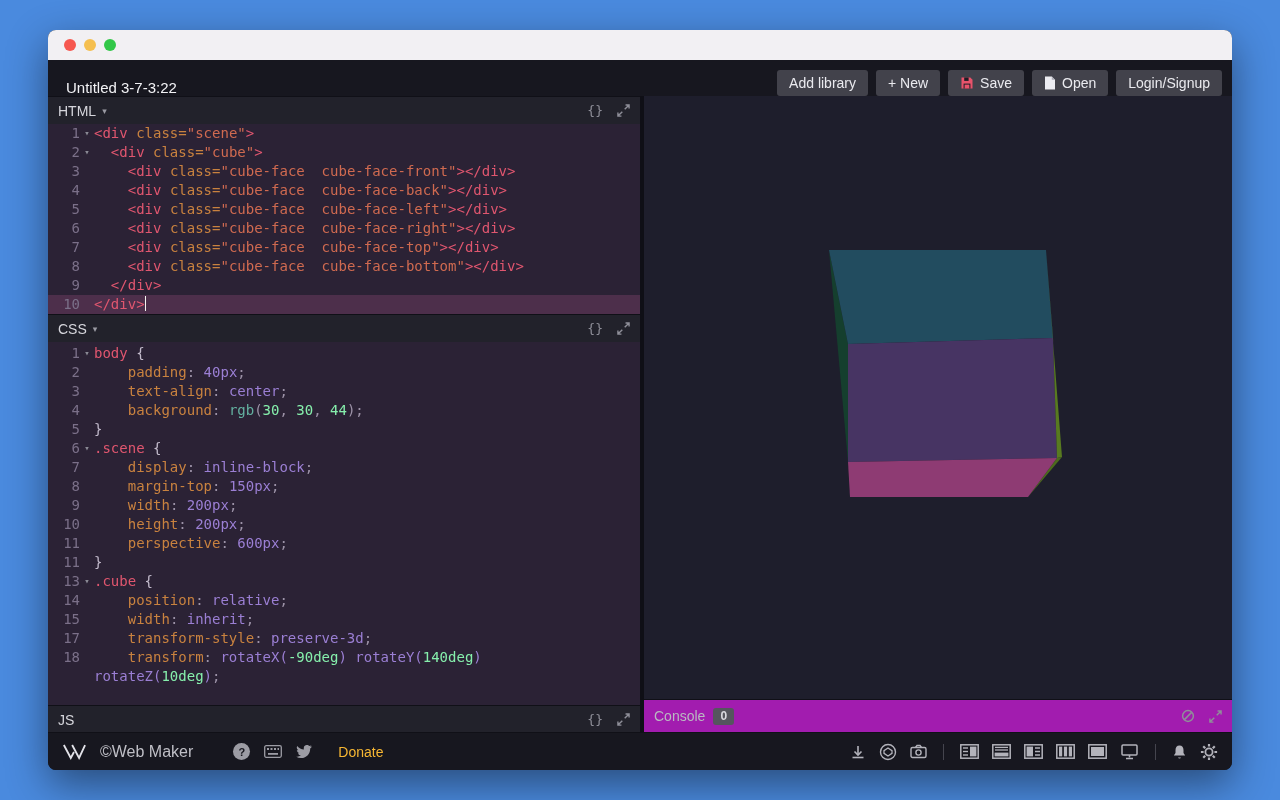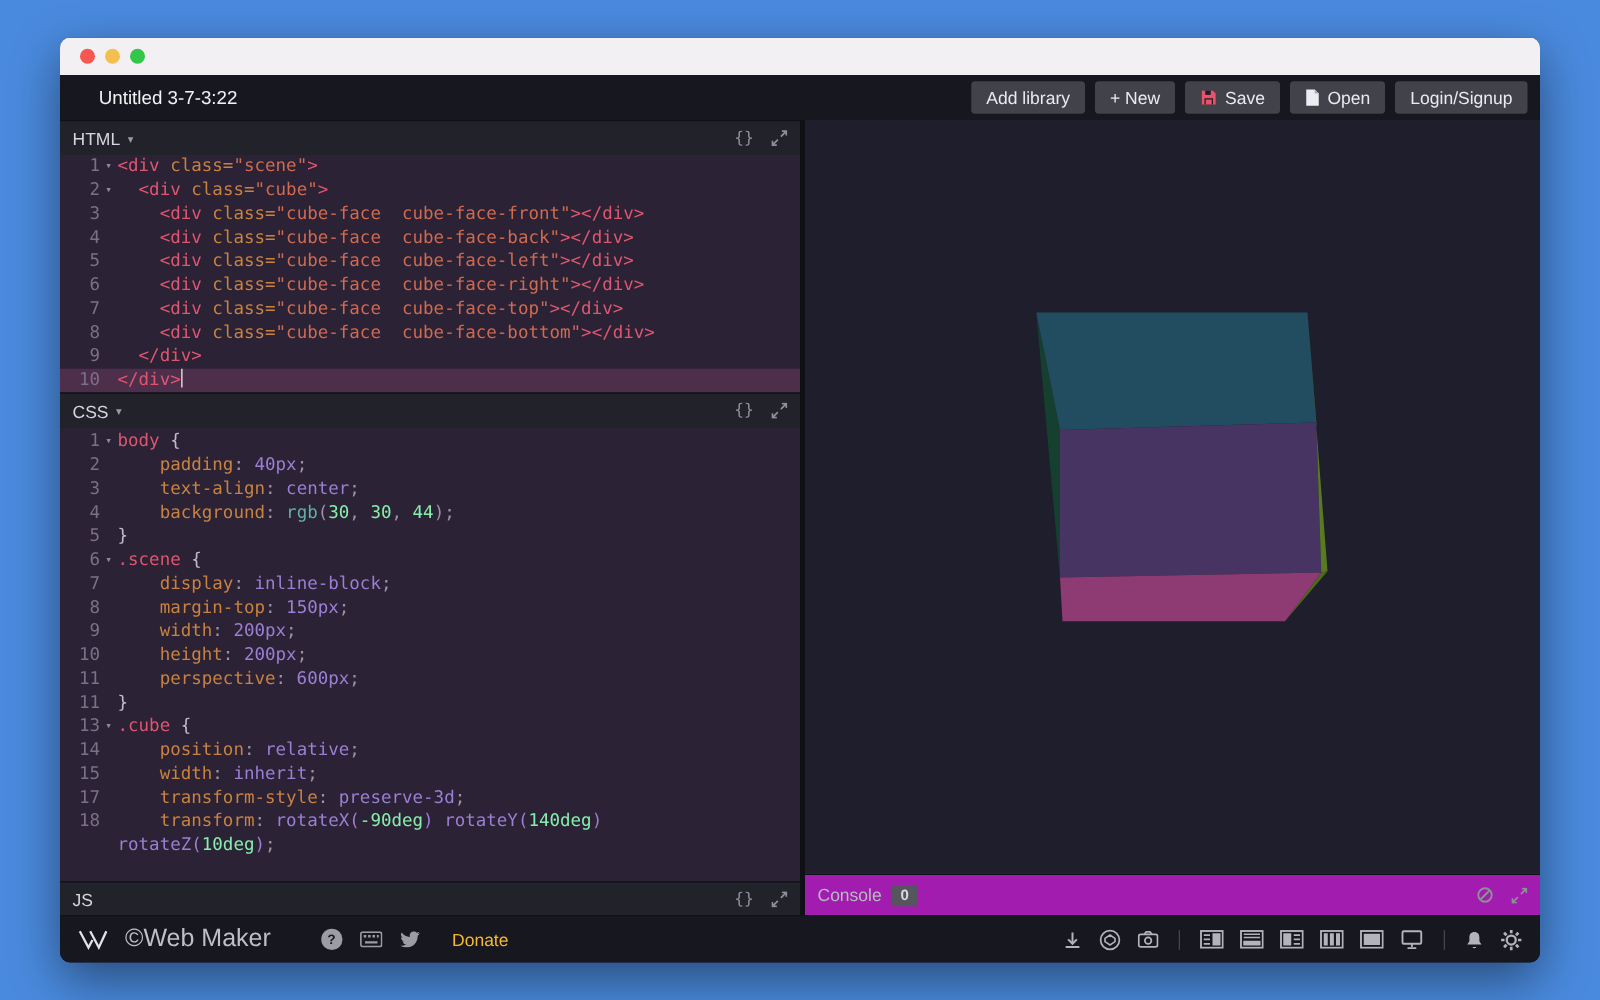--- a/index.html
+++ b/index.html
@@ -10,22 +10,22 @@
             border-radius:8px; overflow:hidden; background:#17171f;
             box-shadow:0 14px 40px rgba(0,0,0,.45); display:flex; flex-direction:column; }
 
   
   .titlebar { height:30px; background:#f2f0f3; display:flex; align-items:center;
               padding-left:16px; gap:8px; flex:none; }
   .tl-dot { width:12px; height:12px; border-radius:50%; display:inline-block; }
   .tl-dot.red{background:#f6574f} .tl-dot.yellow{background:#f5bf4f} .tl-dot.green{background:#32c748}
 
   
-  .appbar { height:36px; background:#17171f; display:flex; align-items:center;
-            padding:0 10px 0 31px; flex:none; }
+  .appbar { height:36px; background:#17171f; display:flex; align-items:flex-end;
+            padding:0 10px 0 18px; flex:none; }
   .doc-title { color:#f2f2f5; font-size:15px; flex:1; }
   .actions { display:flex; gap:8px; }
   .btn { background:#42424b; color:#eaeaef; border:none; border-radius:3px; height:26px;
          padding:0 12px; font-size:14px; font-family:inherit; display:flex; align-items:center;
          gap:6px; cursor:pointer; white-space:nowrap; }
   .bicon { flex:none; }
 
   
   .main { flex:1; display:flex; min-height:0; }
   .editors { width:592px; flex:none; display:flex; flex-direction:column; }
@@ -62,21 +62,21 @@
   .console-bar { height:27px; background:#a21caf; border-top:1px solid #101017;
                  display:flex; align-items:center; gap:8px; padding:16px 10px; flex:none;
                  color:#b9b9c1; font-size:14px; cursor:pointer; }
   .badge { background:#55555e; color:#d9d9df; border-radius:3px; font-size:12px;
            font-weight:bold; padding:1px 7px; line-height:15px; }
 
   
   .footer { height:38px; background:#17171f; border-top:1px solid #101017;
             display:flex; align-items:center; padding:0 14px; gap:14px; flex:none; }
   .logo { flex:none; cursor:pointer; }
-  .copyright { color:#bfbfc6; font-size:20px; margin-right:26px; }
+  .copyright { color:#bfbfc6; font-size:16px; margin-right:26px; }
   .ficon { display:inline-flex; align-items:center; justify-content:center;
            color:#b3b3bb; cursor:pointer; flex:none; }
   .help { width:17px; height:17px; border-radius:50%; background:#9c9ca4; color:#17171f;
           font-size:11px; font-weight:bold; }
   .donate { color:#f7b733; font-size:14px; margin-left:12px; text-decoration:none; cursor:pointer; }
   .footer-right { margin-left:auto; display:flex; align-items:center; gap:13px; }
   .fsep { width:1px; height:16px; background:#45454e; margin:0 3px; }
 </style>
 </head>
 <body>

